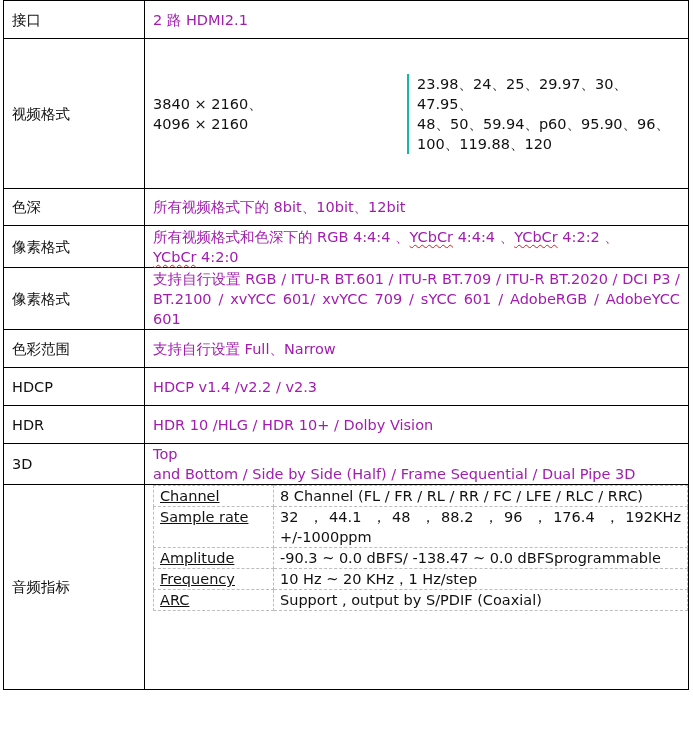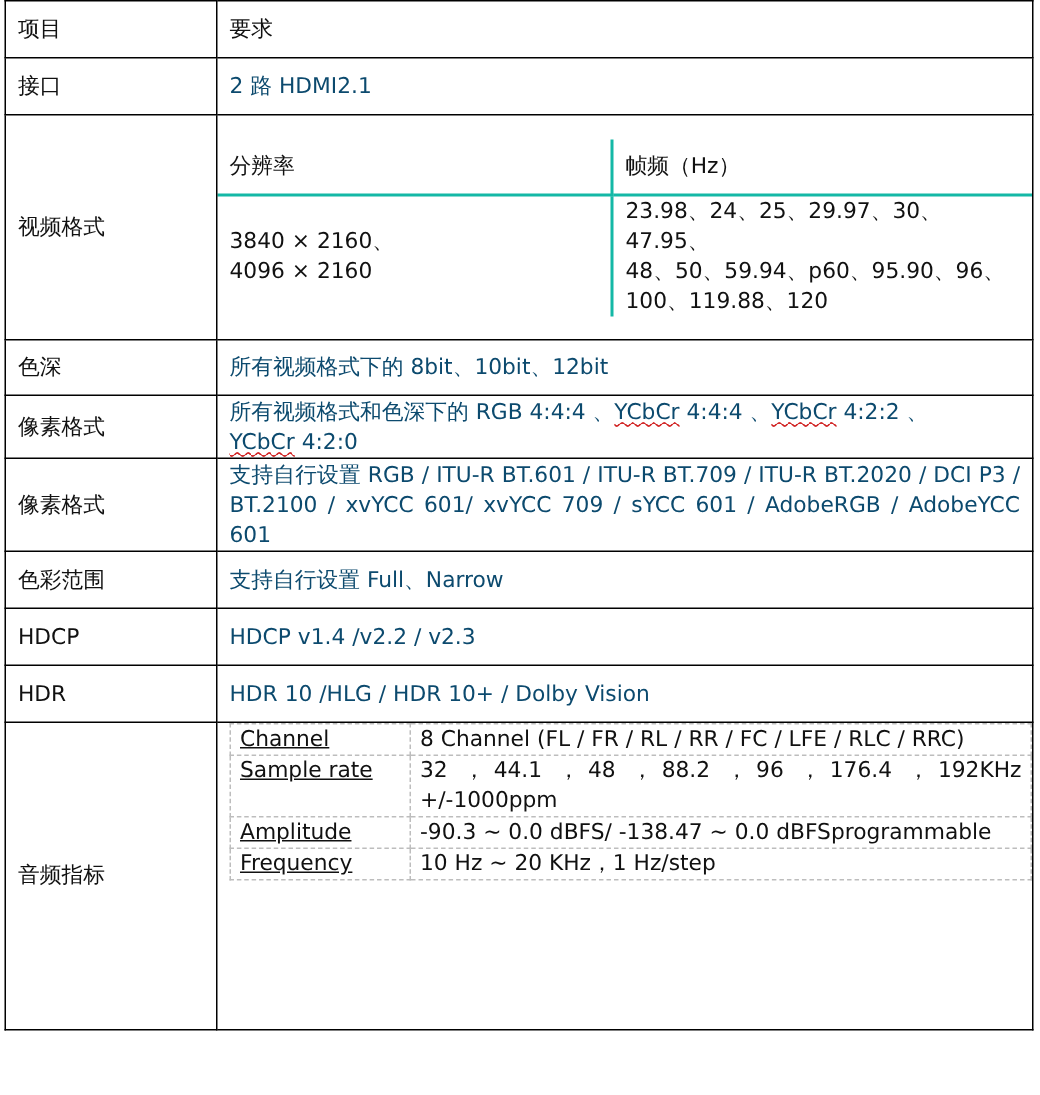--- a/index.html
+++ b/index.html
@@ -15,21 +15,21 @@
       border-collapse: collapse;
       table-layout: fixed;
     }
     .spec-table > tbody > tr > td {
       border: 1px solid #000000;
       padding: 0 8px;
       vertical-align: middle;
       line-height: 20px;
     }
     .col-label { width: 141px; }
-    .val { color: #0c4a6e; }
+    .val { color: #a21caf; }
     .video-cell { padding: 0 !important; }
     .video-table { width: 100%; border-collapse: collapse; table-layout: fixed; }
     .video-table td {
       border: 2px solid #14b8a6;
       padding: 0 8px;
       line-height: 20px;
       vertical-align: middle;
     }
     .video-table tr:first-child td { border-top: none; }
     .video-table tr:last-child td { border-bottom: none; }
@@ -51,36 +51,28 @@
 </head>
 <body>
 
 <table class="spec-table">
   <colgroup>
       <col class="col-label">
       <col>
     </colgroup>
   <tbody>
     <tr style="height:38px">
-      <td>项目</td>
-      <td>要求</td>
-    </tr>
-    <tr style="height:38px">
       <td>接口</td>
       <td class="val">2 路 HDMI2.1</td>
     </tr>
     <tr style="height:150px">
       <td>视频格式</td>
       <td class="video-cell">
         <table class="video-table">
           <tbody>
-            <tr style="height:37px">
-              <td>分辨率</td>
-              <td>帧频（Hz）</td>
-            </tr>
             <tr style="height:68px">
               <td>
                 <div>3840 × 2160、</div>
                 <div>4096 × 2160</div>
               </td>
               <td>
                 <div>23.98、24、25、29.97、30、47.95、</div>
                 <div>48、50、59.94、p60、95.90、96、</div>
                 <div>100、119.88、120</div>
               </td>
@@ -108,20 +100,27 @@
       <td class="val">支持自行设置 Full、Narrow</td>
     </tr>
     <tr style="height:38px">
       <td>HDCP</td>
       <td class="val">HDCP v1.4 /v2.2 / v2.3</td>
     </tr>
     <tr style="height:38px">
       <td>HDR</td>
       <td class="val">HDR 10 /HLG / HDR 10+ / Dolby Vision</td>
     </tr>
+    <tr style="height:40px">
+      <td>3D</td>
+      <td class="val">
+        <div>Top</div>
+        <div>and Bottom / Side by Side (Half) / Frame Sequential / Dual Pipe 3D</div>
+      </td>
+    </tr>
     <tr style="height:205px">
       <td>音频指标</td>
       <td class="audio-cell">
         <table class="audio-table">
           <tbody>
             <tr>
               <td>Channel</td>
               <td class="justify">8 Channel (FL / FR / RL / RR / FC / LFE / RLC / RRC)</td>
             </tr>
             <tr>
@@ -129,18 +128,22 @@
               <td class="justify">32 ，44.1 ，48 ，88.2 ，96 ，176.4 ，192KHz +/-1000ppm</td>
             </tr>
             <tr>
               <td>Amplitude</td>
               <td class="justify">-90.3 ~ 0.0 dBFS/ -138.47 ~ 0.0 dBFSprogrammable</td>
             </tr>
             <tr>
               <td>Frequency</td>
               <td>10 Hz ~ 20 KHz，1 Hz/step</td>
             </tr>
+            <tr>
+              <td>ARC</td>
+              <td>Support , output by S/PDIF (Coaxial)</td>
+            </tr>
           </tbody>
         </table>
       </td>
     </tr>
   </tbody>
 </table>
 
 </body></html>

